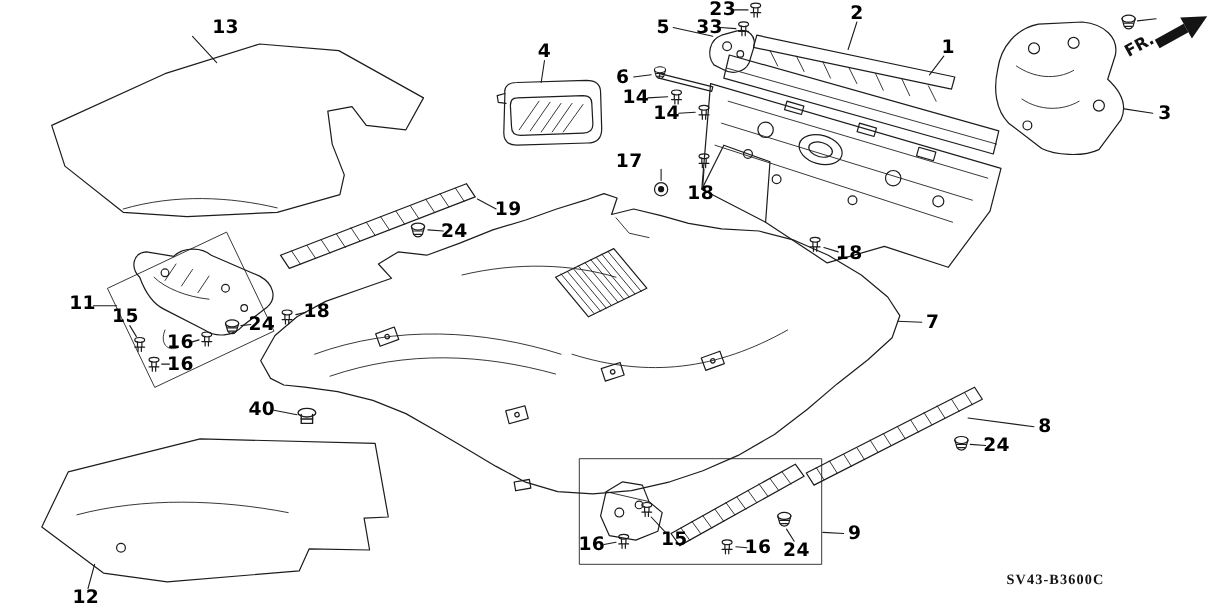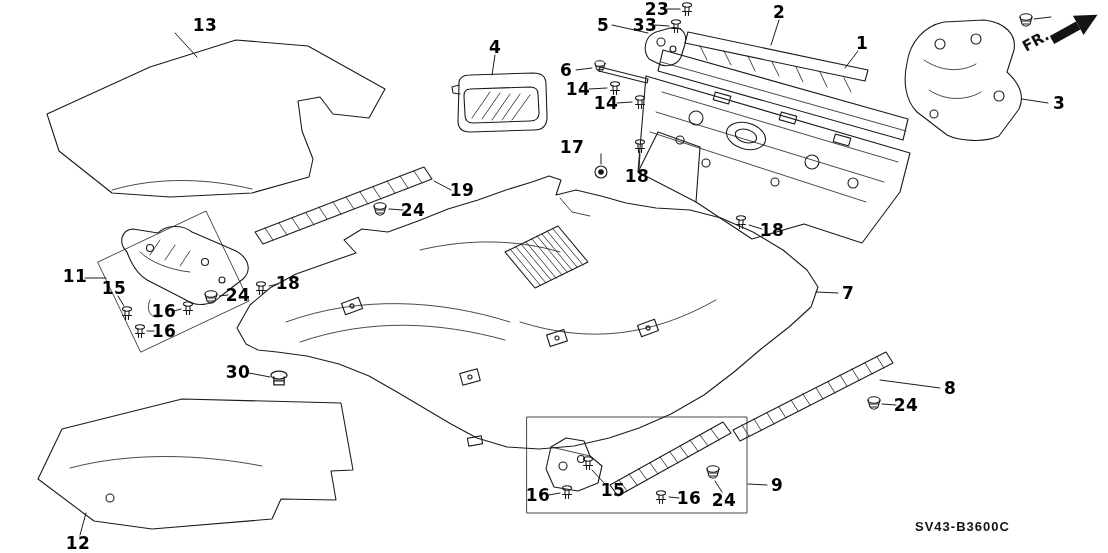--- a/index.html
+++ b/index.html
@@ -2,21 +2,21 @@
 <html><head>
 <meta charset="utf-8">
 <style>
   html,body{margin:0;padding:0;background:#ffffff;}
   .stage{position:relative;width:1108px;height:553px;background:#ffffff;overflow:hidden;
          font-family:"DejaVu Sans",sans-serif;}
   .artwork{position:absolute;left:0;top:0;}
   .callout-layer{position:absolute;left:0;top:0;width:100%;height:100%;pointer-events:none;}
   .callout{position:absolute;transform:translate(-50%,-50%);font-size:17px;font-weight:600;
            color:#000000;letter-spacing:0.3px;white-space:nowrap;}
-  .diagram-code{position:absolute;left:915px;top:519px;font-family:Liberation Sans, sans-serif;
+  .diagram-code{position:absolute;left:915px;top:519px;font-family:Liberation Serif, serif;
            font-size:13px;font-weight:600;letter-spacing:1px;color:#141414;}
 </style>
 </head>
 <body>
 
 <div class="stage">
 
   <svg class="artwork" width="1108" height="553" viewBox="0 0 1108 553" xmlns="http://www.w3.org/2000/svg">
 
     <defs>
@@ -247,21 +247,21 @@
       <span class="callout" style="left: 462px; top: 190px;">19</span>
       <span class="callout" style="left: 413px; top: 210px;">24</span>
       <span class="callout" style="left: 772px; top: 230px;">18</span>
       <span class="callout" style="left: 75px; top: 276px;">11</span>
       <span class="callout" style="left: 288px; top: 283px;">18</span>
       <span class="callout" style="left: 114px; top: 288px;">15</span>
       <span class="callout" style="left: 848px; top: 293px;">7</span>
       <span class="callout" style="left: 238px; top: 295px;">24</span>
       <span class="callout" style="left: 164px; top: 311px;">16</span>
       <span class="callout" style="left: 164px; top: 331px;">16</span>
-      <span class="callout" style="left: 238px; top: 372px;">30</span>
+      <span class="callout" style="left: 238px; top: 372px;">40</span>
       <span class="callout" style="left: 950px; top: 388px;">8</span>
       <span class="callout" style="left: 906px; top: 405px;">24</span>
       <span class="callout" style="left: 777px; top: 485px;">9</span>
       <span class="callout" style="left: 613px; top: 490px;">15</span>
       <span class="callout" style="left: 538px; top: 495px;">16</span>
       <span class="callout" style="left: 689px; top: 498px;">16</span>
       <span class="callout" style="left: 724px; top: 500px;">24</span>
       <span class="callout" style="left: 78px; top: 543px;">12</span>
     </div>
 

